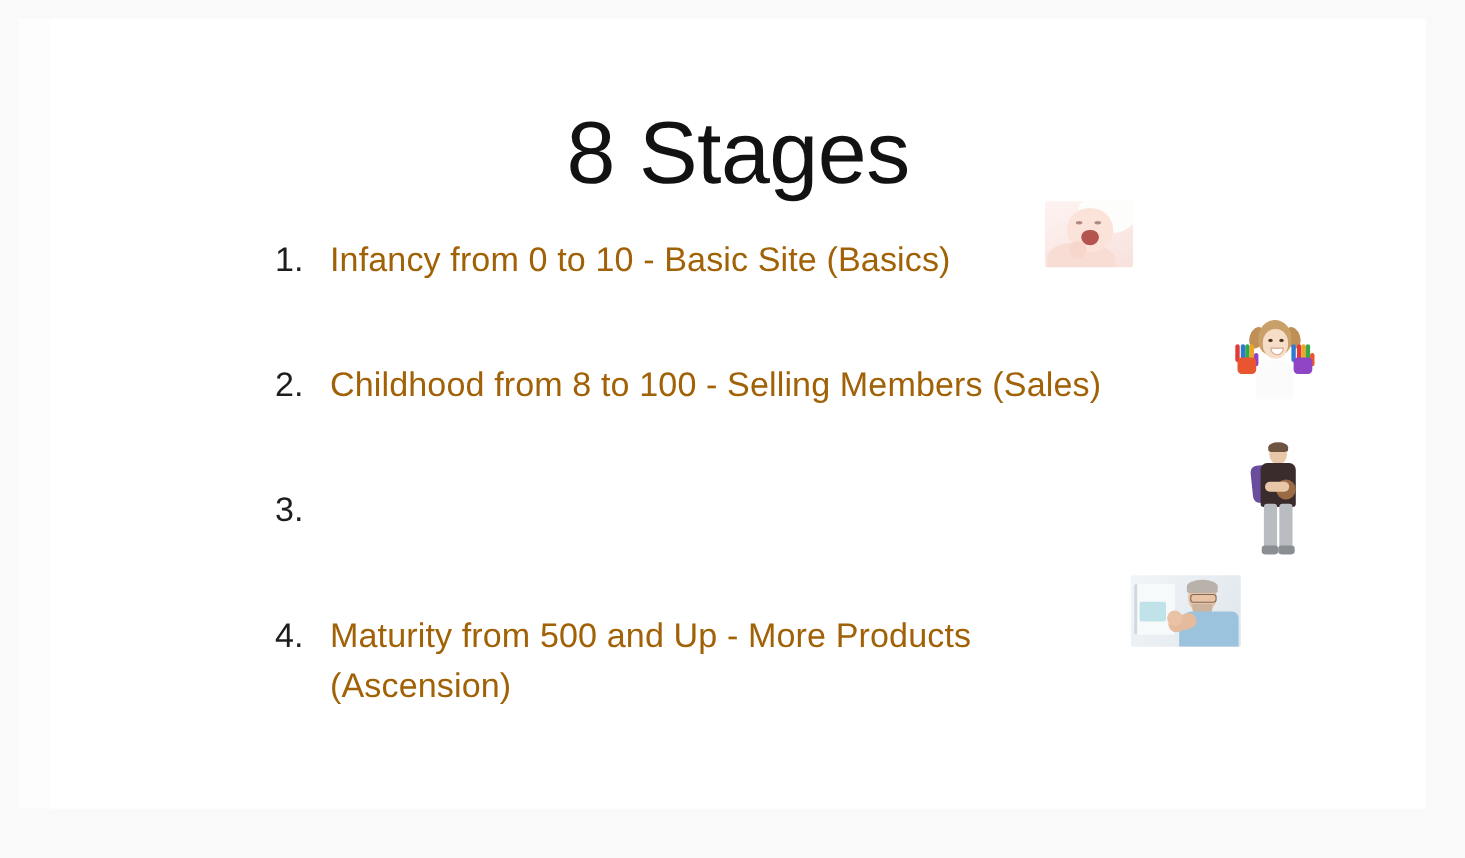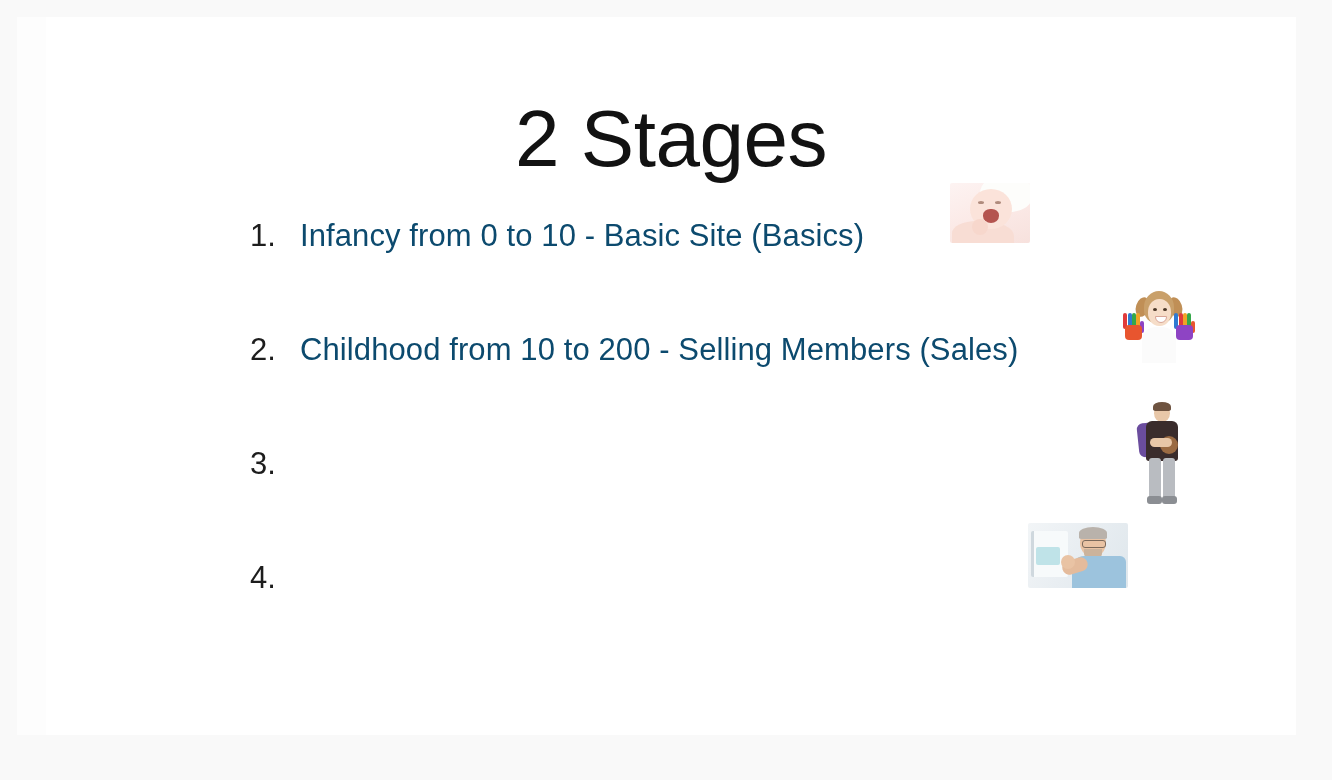--- a/index.html
+++ b/index.html
@@ -86,21 +86,21 @@
   }
 
   .stage-body {
     margin-left: 50px;
     position: relative;
   }
 
   .stage-text {
     font-size: 31px;
     font-weight: 400;
-    color: #0c4a6e;
+    color: #a16207;
     line-height: 46px;
     letter-spacing: 0.1px;
     display: inline;
   }
 
   .stage-text-block {
     width: 740px;
   }
 
   
@@ -385,21 +385,21 @@
   }
 </style>
 </head>
 <body>
 
 <div id="slide-viewport">
   <div id="slide-backdrop"></div>
 
   <div id="slide">
 
-    <div id="slide-title">2 Stages</div>
+    <div id="slide-title">8 Stages</div>
 
     <div id="stage-list">
 
       <div class="stage-item">
         <div class="stage-number">1.</div>
         <div class="stage-body">
           <div class="stage-text-block">
             <span class="stage-text">Infancy from 0 to 10 - Basic Site (Basics)</span>
           </div>
           <div class="stage-photo" id="photo-baby">
@@ -411,21 +411,21 @@
             <div class="bb-mouth"></div>
             <div class="bb-hand"></div>
           </div>
         </div>
       </div>
 
       <div class="stage-item">
         <div class="stage-number">2.</div>
         <div class="stage-body">
           <div class="stage-text-block">
-            <span class="stage-text">Childhood from 10 to 200 - Selling Members (Sales)</span>
+            <span class="stage-text">Childhood from 8 to 100 - Selling Members (Sales)</span>
           </div>
           <div class="stage-photo" id="photo-girl">
             <div class="gh-pig-l"></div>
             <div class="gh-pig-r"></div>
             <div class="gh-hair"></div>
             <div class="gh-face"></div>
             <div class="gh-eye-l"></div>
             <div class="gh-eye-r"></div>
             <div class="gh-smile"></div>
             <div class="gh-shirt"></div>
@@ -463,20 +463,23 @@
             <div class="tn-leg-r"></div>
             <div class="tn-shoe-l"></div>
             <div class="tn-shoe-r"></div>
           </div>
         </div>
       </div>
 
       <div class="stage-item">
         <div class="stage-number">4.</div>
         <div class="stage-body">
+          <div class="stage-text-block">
+            <span class="stage-text">Maturity from 500 and Up - More Products (Ascension)</span>
+          </div>
           <div class="stage-photo" id="photo-man">
             <div class="mn-monitor"></div>
             <div class="mn-screen"></div>
             <div class="mn-head"></div>
             <div class="mn-hair"></div>
             <div class="mn-glasses"></div>
             <div class="mn-beard"></div>
             <div class="mn-shirt"></div>
             <div class="mn-arm"></div>
             <div class="mn-fist"></div>

